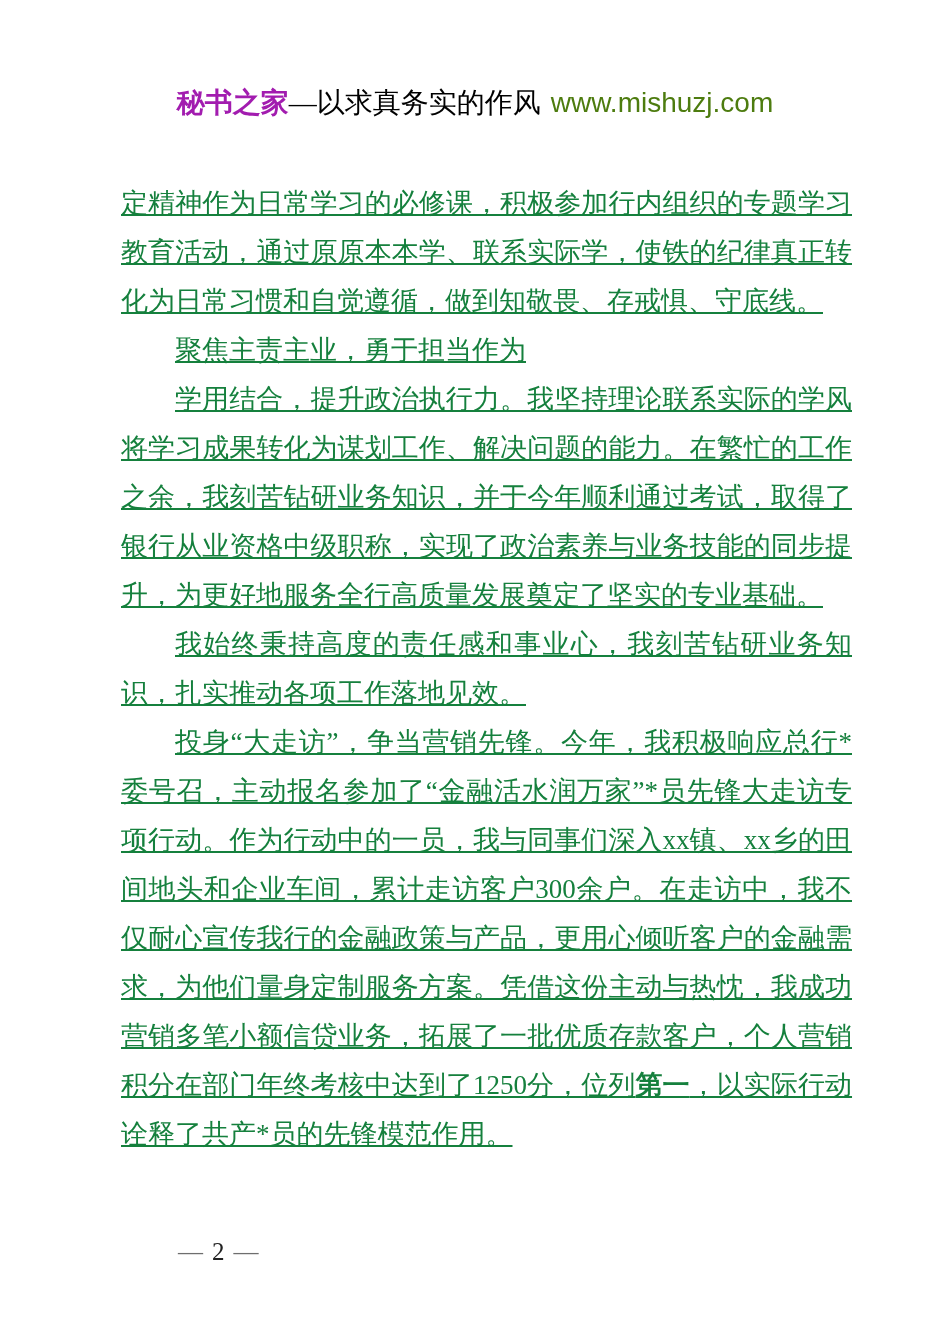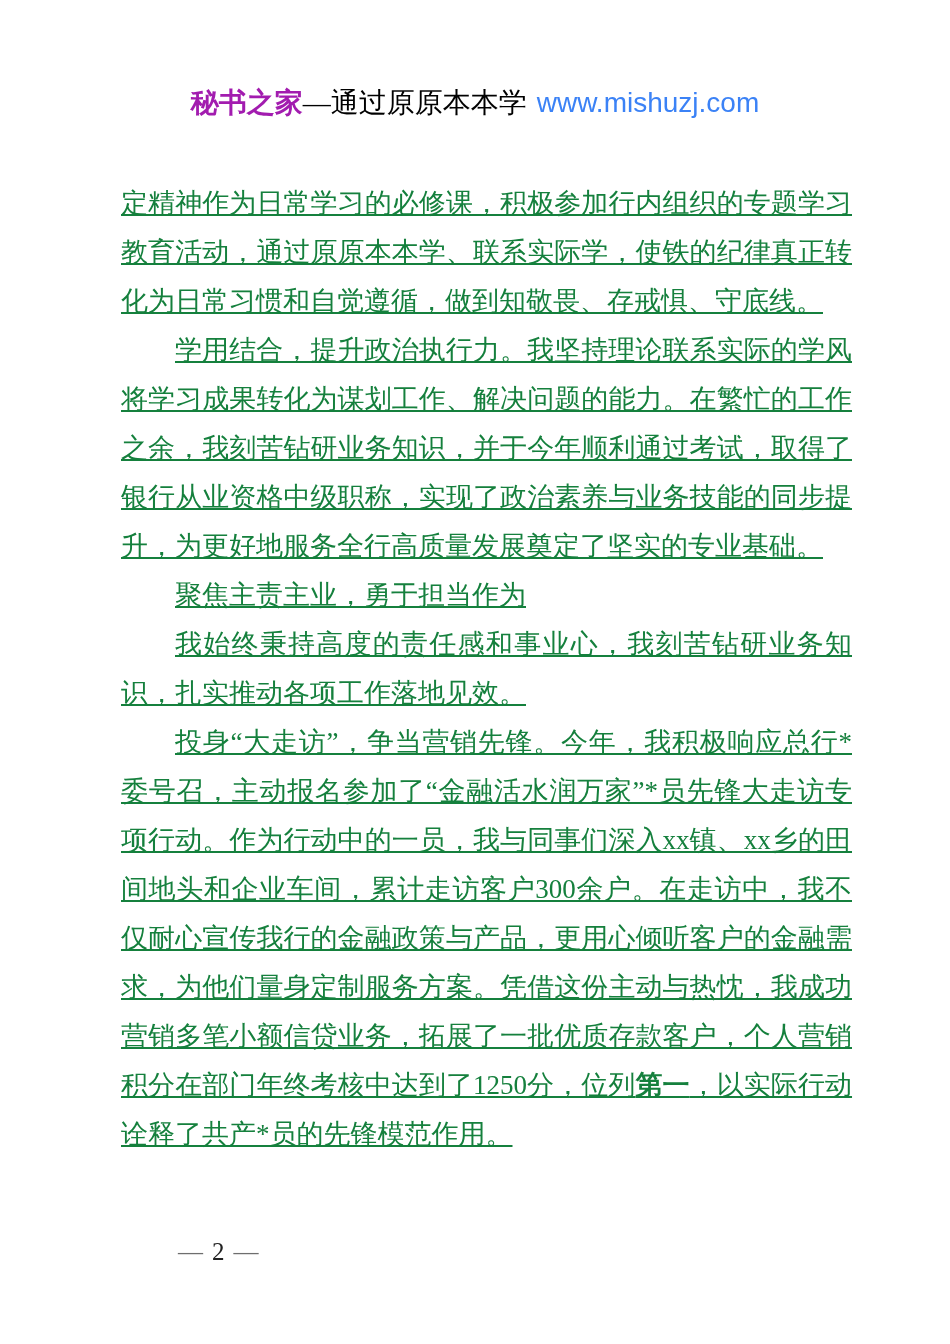--- a/index.html
+++ b/index.html
@@ -63,27 +63,27 @@
   }
   .fdash { color: #6e6e6e; }
   .fnum  { margin: 0 9px; color: #222222; }
 </style>
 </head>
 <body>
 
 <div class="page">
 
   <div class="header">
-    <span class="brand" style="color: #a21caf;">秘书之家</span><span class="hdash">—</span><span class="tagline">通过原原本本学</span><a class="url" href="#" style="color: #3b82f6; text-align: center;">www.mishuzj.com</a>
+    <span class="brand" style="color: #a21caf;">秘书之家</span><span class="hdash">—</span><span class="tagline">以求真务实的作风</span><a class="url" href="#" style="color: #4d7c0f; text-align: center;">www.mishuzj.com</a>
   </div>
 
   <div class="content">
       <p class=""><span class="">定精神作为日常学习的必修课，积极参加行内组织的专题学习教育活动，通过原原本本学、联系实际学，使铁的纪律真正转化为日常习惯和自觉遵循，做到知敬畏、存戒惧、守底线。</span></p>
+      <p class="indent"><span class="">聚焦主责主业，勇于担当作为</span></p>
       <p class="indent"><span class="">学用结合，提升政治执行力。我坚持理论联系实际的学风将学习成果转化为谋划工作、解决问题的能力。在繁忙的工作之余，我刻苦钻研业务知识，并于今年顺利通过考试，取得了银行从业资格中级职称，实现了政治素养与业务技能的同步提升，为更好地服务全行高质量发展奠定了坚实的专业基础。</span></p>
-      <p class="indent"><span class="">聚焦主责主业，勇于担当作为</span></p>
       <p class="indent"><span class="">我始终秉持高度的责任感和事业心，我刻苦钻研业务知识，扎实推动各项工作落地见效。</span></p>
       <p class="indent"><span class="">投身“大走访”，争当营销先锋。今年，我积极响应总行*委号召，主动报名参加了“金融活水润万家”*员先锋大走访专项行动。作为行动中的一员，我与同事们深入xx镇、xx乡的田间地头和企业车间，累计走访客户300余户。在走访中，我不仅耐心宣传我行的金融政策与产品，更用心倾听客户的金融需求，为他们量身定制服务方案。凭借这份主动与热忱，我成功营销多笔小额信贷业务，拓展了一批优质存款客户，个人营销积分在部门年终考核中达到了1250分，位列</span><span class="bold">第一</span><span class="">，以实际行动诠释了共产*员的先锋模范作用。</span></p>
     </div>
 
   <div class="footer">
     <span class="fdash">—</span><span class="fnum">2</span><span class="fdash">—</span>
   </div>
 
 </div>
 

